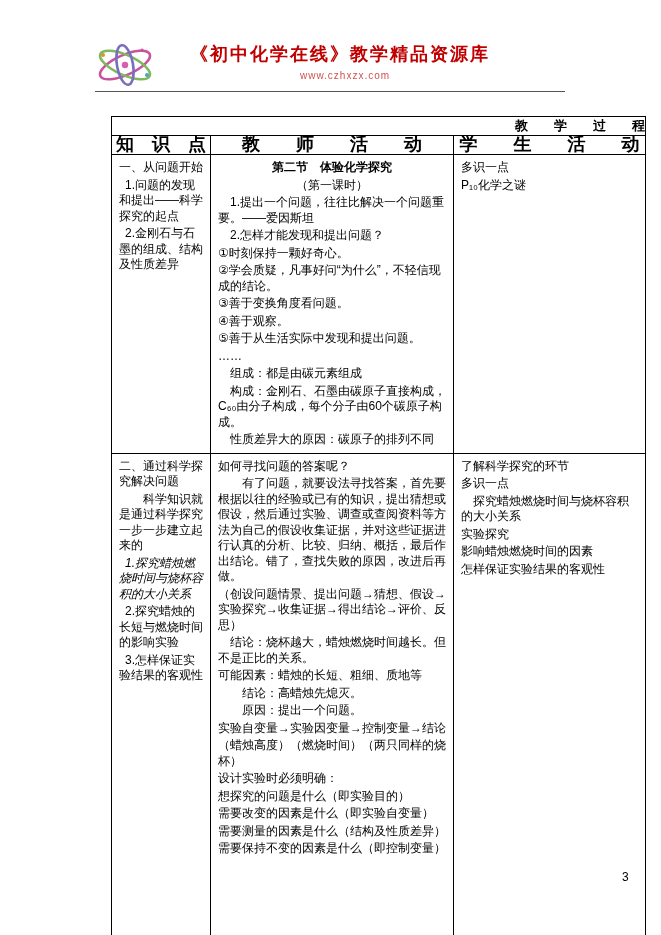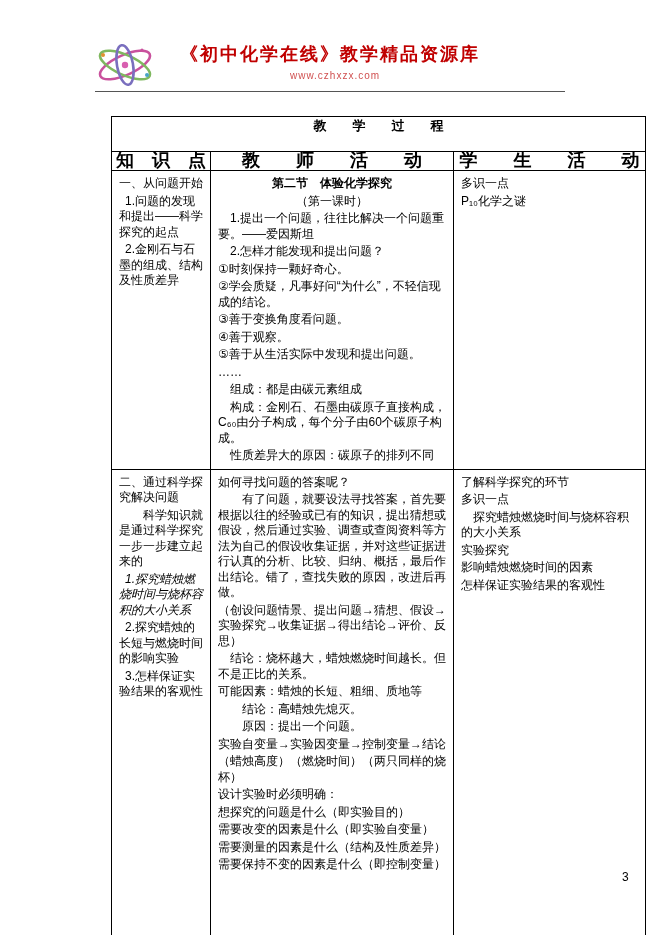--- a/index.html
+++ b/index.html
@@ -7,34 +7,34 @@
   body {
     width:661px; height:935px; position:relative;
     font-family:"Liberation Sans","DejaVu Sans",sans-serif;
     color:#000;
   }
   .page { position:absolute; inset:0; background:#fff; overflow:hidden; }
 
   
   .doc-header { position:absolute; left:92px; top:42px; display:flex; align-items:flex-start; }
   .logo { width:66px; height:46px; flex:0 0 auto; }
-  .head-text { margin-left:22px; width:310px; }
+  .head-text { margin-left:32px; width:310px; }
   .site-title { color:#c00000; font-weight:bold; font-size:18px; letter-spacing:2px; white-space:nowrap; }
   .site-url { color:#d05050; font-size:10px; text-align:center; margin-top:4px; letter-spacing:1px; }
   .head-rule { position:absolute; left:95px; top:91px; width:470px; height:1px; background:#555; }
 
   
   table.lesson {
     position:absolute; left:111px; top:116px; width:534px;
     border-collapse:collapse; table-layout:fixed;
     font-size:12px; line-height:15.5px;
   }
   table.lesson td { border:1px solid #000; vertical-align:top; overflow:hidden; }
   col.w1 { width:99px; } col.w2 { width:243px; } col.w3 { width:192px; }
-  td.tt { height:35px; text-align:center; font-weight:bold; font-size:13px; vertical-align:middle; padding:1px 0; }
+  td.tt { height:19px; text-align:right; font-weight:bold; font-size:13px; vertical-align:middle; padding:1px 0; }
   td.th { height:19px; text-align:center; font-weight:bold; font-size:18px; vertical-align:middle; padding:1px 0; }
   tr.r1 td.cell { height:296px; }
   tr.r2 td.cell { height:512px; }
   td.cell { padding:3px 5px; }
   td.cell p { margin:2px; word-break:break-all; }
 
   .c  { text-align:center; }
   .b  { font-weight:bold; }
   .i05{ text-indent:.5em; }
   .i1 { text-indent:1em; }

